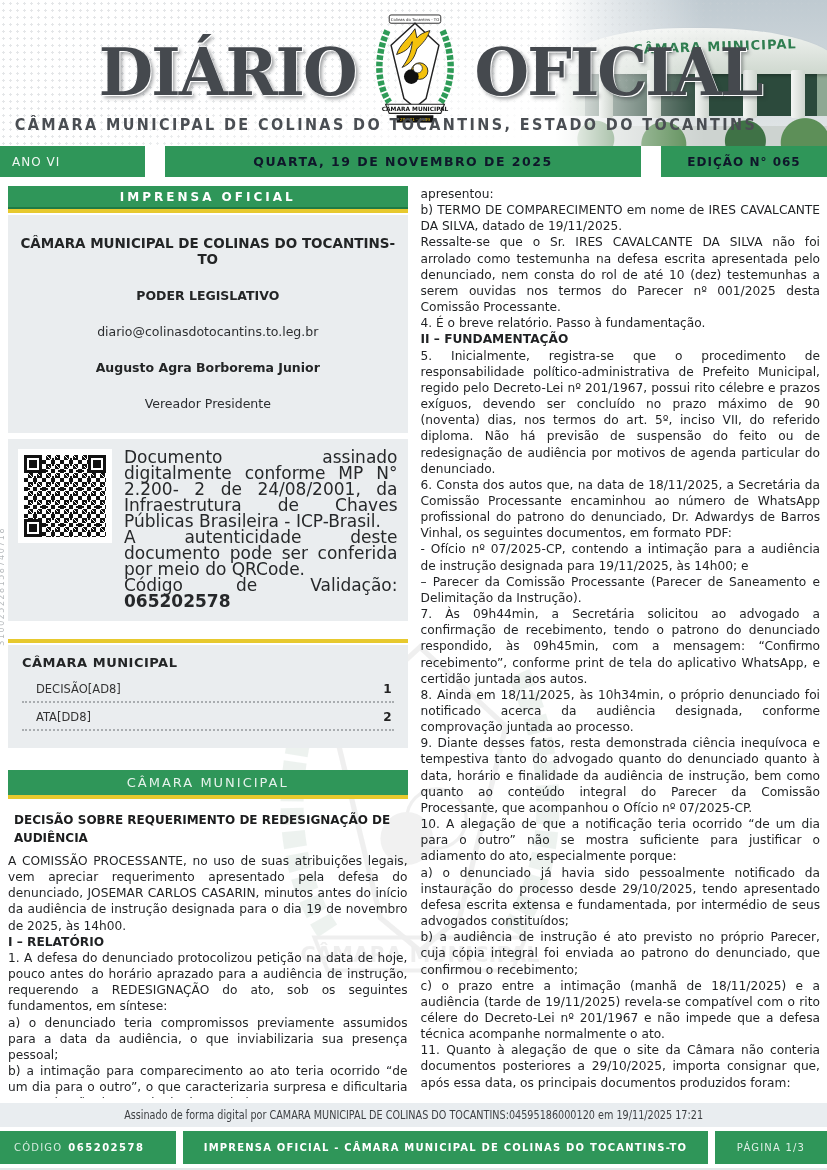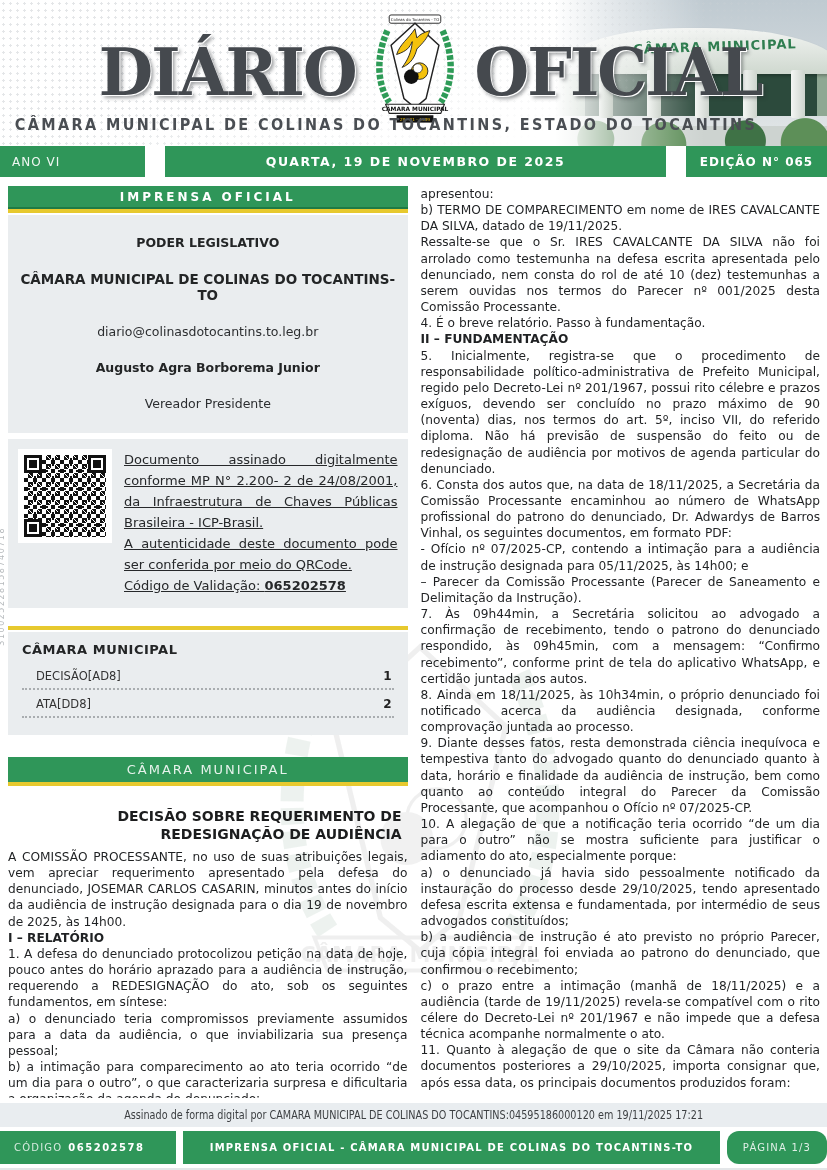--- a/index.html
+++ b/index.html
@@ -32,24 +32,24 @@
   .title-row{position:absolute;top:14px;left:92px;width:640px;display:flex;align-items:center;z-index:4;}
   .title-word{font-family:"DejaVu Serif","Liberation Serif",serif;font-weight:bold;font-size:66px;
     color:#45494e;letter-spacing:-2px;line-height:1;transform:scaleX(.95);
     text-shadow:1px 1px 0 #fff,3px 3px 4px rgba(40,44,48,.45);white-space:nowrap;}
   .emblem{width:92px;height:116px;margin:0 6px;flex:0 0 auto;}
   .subtitle{position:absolute;top:116px;left:0;width:740px;text-align:center;z-index:4;
     font-weight:bold;font-size:15px;letter-spacing:2.5px;color:#4a4e53;transform:scaleX(.96);white-space:nowrap;}
 
   
   .date-bar{display:flex;height:31px;gap:20px;}
-  .seg{background:#2f9659;color:#ffffff;display:flex;align-items:center;}
+  .seg{background:#2f9659;color:#0f172a;display:flex;align-items:center;}
   .seg-ano{width:133px;padding-left:12px;font-size:12px;letter-spacing:1px;color:rgba(255,255,255,.92);}
   .seg-date{flex:1;justify-content:center;font-weight:bold;font-size:12.5px;letter-spacing:1.5px;}
-  .seg-ed{width:141px;justify-content:center;font-weight:bold;font-size:12px;letter-spacing:1px;}
+  .seg-ed{width:166px;justify-content:center;font-weight:bold;font-size:12px;letter-spacing:1px;}
 
   
   .content{position:relative;display:flex;gap:13px;padding:9px 7px 0 8px;height:912px;overflow:hidden;}
   .col{flex:1;min-width:0;position:relative;z-index:2;}
   .vertical-code{position:absolute;left:-3px;top:350px;z-index:1;writing-mode:vertical-rl;transform:rotate(180deg);
     font-size:8px;letter-spacing:1.5px;color:#b6babd;}
   .watermark{position:absolute;left:255px;top:430px;width:330px;height:430px;opacity:.08;z-index:0;pointer-events:none;}
 
   .green-header{background:#2f9659;border-bottom:2px solid #1e7a45;height:21px;display:flex;align-items:center;justify-content:center;}
   .green-header span{color:#fff;font-weight:bold;font-size:12px;letter-spacing:3px;}
@@ -66,50 +66,50 @@
   .qr-box{width:94px;height:94px;background:#fff;flex:0 0 auto;position:relative;padding:6px;box-sizing:border-box;}
   .qr-mod{position:absolute;inset:6px;
     background-image:
       linear-gradient(45deg,#111 25%,transparent 25%,transparent 75%,#111 75%),
       linear-gradient(45deg,#111 25%,transparent 25%,transparent 75%,#111 75%),
       radial-gradient(#111 30%,transparent 31%);
     background-size:9px 9px,9px 9px,6px 6px;background-position:0 0,4px 5px,2px 1px;}
   .finder{position:absolute;width:18px;height:18px;border:3px solid #111;background:#fff;box-sizing:border-box;}
   .finder::after{content:"";position:absolute;inset:2px;background:#111;}
   .f-tl{top:6px;left:6px;} .f-tr{top:6px;right:6px;} .f-bl{bottom:6px;left:6px;}
-  .qr-text{font-size:13px;line-height:21px;color:#26282a;text-align:justify;text-decoration:underline;}
+  .qr-text{font-size:17px;line-height:16px;color:#26282a;text-align:justify;}
   .qr-text .b{font-weight:bold;}
 
   .sumario-wrap{margin-top:18px;}
   .sumario-panel{padding:10px 14px 14px;margin-top:2px;}
   .sumario-section{font-weight:bold;font-size:13px;color:#232526;letter-spacing:.5px;margin-bottom:8px;}
   .sumario-row{display:flex;justify-content:space-between;align-items:flex-end;
     border-bottom:2px dotted #a9adb0;padding:4px 2px 5px 14px;margin-bottom:3px;}
   .sumario-row .sum-label{font-size:11.5px;color:#333;}
   .sumario-row .sum-page{font-weight:bold;font-size:12px;color:#222;}
 
   .green-banner-wrap{margin-top:22px;}
   .green-banner{background:#2f9659;height:25px;display:flex;align-items:center;justify-content:center;
     color:rgba(255,255,255,.88);font-size:13px;letter-spacing:2px;}
 
-  .article-title{margin:21px 6px 6px;text-align:right;font-size:14px;font-weight:bold;color:#1c1d1e;line-height:18px;}
+  .article-title{margin:12px 6px 6px;text-align:left;font-size:12px;font-weight:bold;color:#1c1d1e;line-height:18px;}
   .article-text p{margin:0;font-size:12.2px;line-height:16.15px;text-align:justify;color:#1f2123;}
   .article-text p.bold-head{font-weight:bold;}
   .col-right .article-text{padding-top:0;}
 
   
   .signature-strip{margin:5px 0 4px;height:24px;background:#e9edf0;display:flex;align-items:center;justify-content:center;}
   .signature-strip span{font-size:11.5px;color:#3c3f42;transform:scaleX(.84);white-space:nowrap;}
   .footer-bar{display:flex;gap:7px;height:33px;margin-top:3px;}
   .fseg{background:#2f9659;color:#fff;display:flex;align-items:center;font-size:10px;letter-spacing:1.2px;}
   .f-code{width:162px;padding-left:14px;text-align:center;}
   .f-code .lbl{color:rgba(255,255,255,.8);}
   .f-code .val{font-weight:bold;margin-left:6px;letter-spacing:1.5px;}
   .f-center{flex:1;justify-content:center;font-weight:bold;}
-  .f-page{width:100px;justify-content:center;color:rgba(255,255,255,.85);border-radius:12px;}
+  .f-page{width:112px;justify-content:center;color:rgba(255,255,255,.85);}
   .bottom-line{height:3px;background:#e3e6e8;margin-top:4px;}
 </style>
 </head>
 <body>
 
 <div class="page">
 
   <header class="masthead">
     <div class="photo">
       <div class="sky"></div>
@@ -170,22 +170,22 @@
       </svg>
     </div>
 
     <div class="col col-left">
       <div class="green-header">
         <span>IMPRENSA OFICIAL</span>
       </div>
       <div class="gold-line"></div>
 
       <div class="panel org-panel">
+        <p class="b big">CÂMARA MUNICIPAL DE COLINAS DO TOCANTINS-TO</p>
         <p class="b">PODER LEGISLATIVO</p>
-        <p class="b big">CÂMARA MUNICIPAL DE COLINAS DO TOCANTINS-TO</p>
         <p>diario@colinasdotocantins.to.leg.br</p>
         <p class="b">Augusto Agra Borborema Junior</p>
         <p>Vereador Presidente</p>
       </div>
 
       <div class="panel qr-panel">
         <div class="qr-box">
           <div class="qr-mod"></div>
           <div class="finder f-tl"></div>
           <div class="finder f-tr"></div>
@@ -233,21 +233,21 @@
 
     <div class="col col-right">
       <div class="article-text">
           <p>apresentou:</p>
           <p>b) TERMO DE COMPARECIMENTO em nome de IRES CAVALCANTE DA SILVA, datado de 19/11/2025.</p>
           <p>Ressalte-se que o Sr. IRES CAVALCANTE DA SILVA não foi arrolado como testemunha na defesa escrita apresentada pelo denunciado, nem consta do rol de até 10 (dez) testemunhas a serem ouvidas nos termos do Parecer nº 001/2025 desta Comissão Processante.</p>
           <p>4. É o breve relatório. Passo à fundamentação.</p>
           <p class="bold-head">II – FUNDAMENTAÇÃO</p>
           <p>5. Inicialmente, registra-se que o procedimento de responsabilidade político-administrativa de Prefeito Municipal, regido pelo Decreto-Lei nº 201/1967, possui rito célebre e prazos exíguos, devendo ser concluído no prazo máximo de 90 (noventa) dias, nos termos do art. 5º, inciso VII, do referido diploma. Não há previsão de suspensão do feito ou de redesignação de audiência por motivos de agenda particular do denunciado.</p>
           <p>6. Consta dos autos que, na data de 18/11/2025, a Secretária da Comissão Processante encaminhou ao número de WhatsApp profissional do patrono do denunciado, Dr. Adwardys de Barros Vinhal, os seguintes documentos, em formato PDF:</p>
-          <p>- Ofício nº 07/2025-CP, contendo a intimação para a audiência de instrução designada para 05/11/2025, às 14h00; e</p>
+          <p>- Ofício nº 07/2025-CP, contendo a intimação para a audiência de instrução designada para 19/11/2025, às 14h00; e</p>
           <p>– Parecer da Comissão Processante (Parecer de Saneamento e Delimitação da Instrução).</p>
           <p>7. Às 09h44min, a Secretária solicitou ao advogado a confirmação de recebimento, tendo o patrono do denunciado respondido, às 09h45min, com a mensagem: “Confirmo recebimento”, conforme print de tela do aplicativo WhatsApp, e certidão juntada aos autos.</p>
           <p>8. Ainda em 18/11/2025, às 10h34min, o próprio denunciado foi notificado acerca da audiência designada, conforme comprovação juntada ao processo.</p>
           <p>9. Diante desses fatos, resta demonstrada ciência inequívoca e tempestiva tanto do advogado quanto do denunciado quanto à data, horário e finalidade da audiência de instrução, bem como quanto ao conteúdo integral do Parecer da Comissão Processante, que acompanhou o Ofício nº 07/2025-CP.</p>
           <p>10. A alegação de que a notificação teria ocorrido “de um dia para o outro” não se mostra suficiente para justificar o adiamento do ato, especialmente porque:</p>
           <p>a) o denunciado já havia sido pessoalmente notificado da instauração do processo desde 29/10/2025, tendo apresentado defesa escrita extensa e fundamentada, por intermédio de seus advogados constituídos;</p>
           <p>b) a audiência de instrução é ato previsto no próprio Parecer, cuja cópia integral foi enviada ao patrono do denunciado, que confirmou o recebimento;</p>
           <p>c) o prazo entre a intimação (manhã de 18/11/2025) e a audiência (tarde de 19/11/2025) revela-se compatível com o rito célere do Decreto-Lei nº 201/1967 e não impede que a defesa técnica acompanhe normalmente o ato.</p>
           <p>11. Quanto à alegação de que o site da Câmara não conteria documentos posteriores a 29/10/2025, importa consignar que, após essa data, os principais documentos produzidos foram:</p>
         </div>

